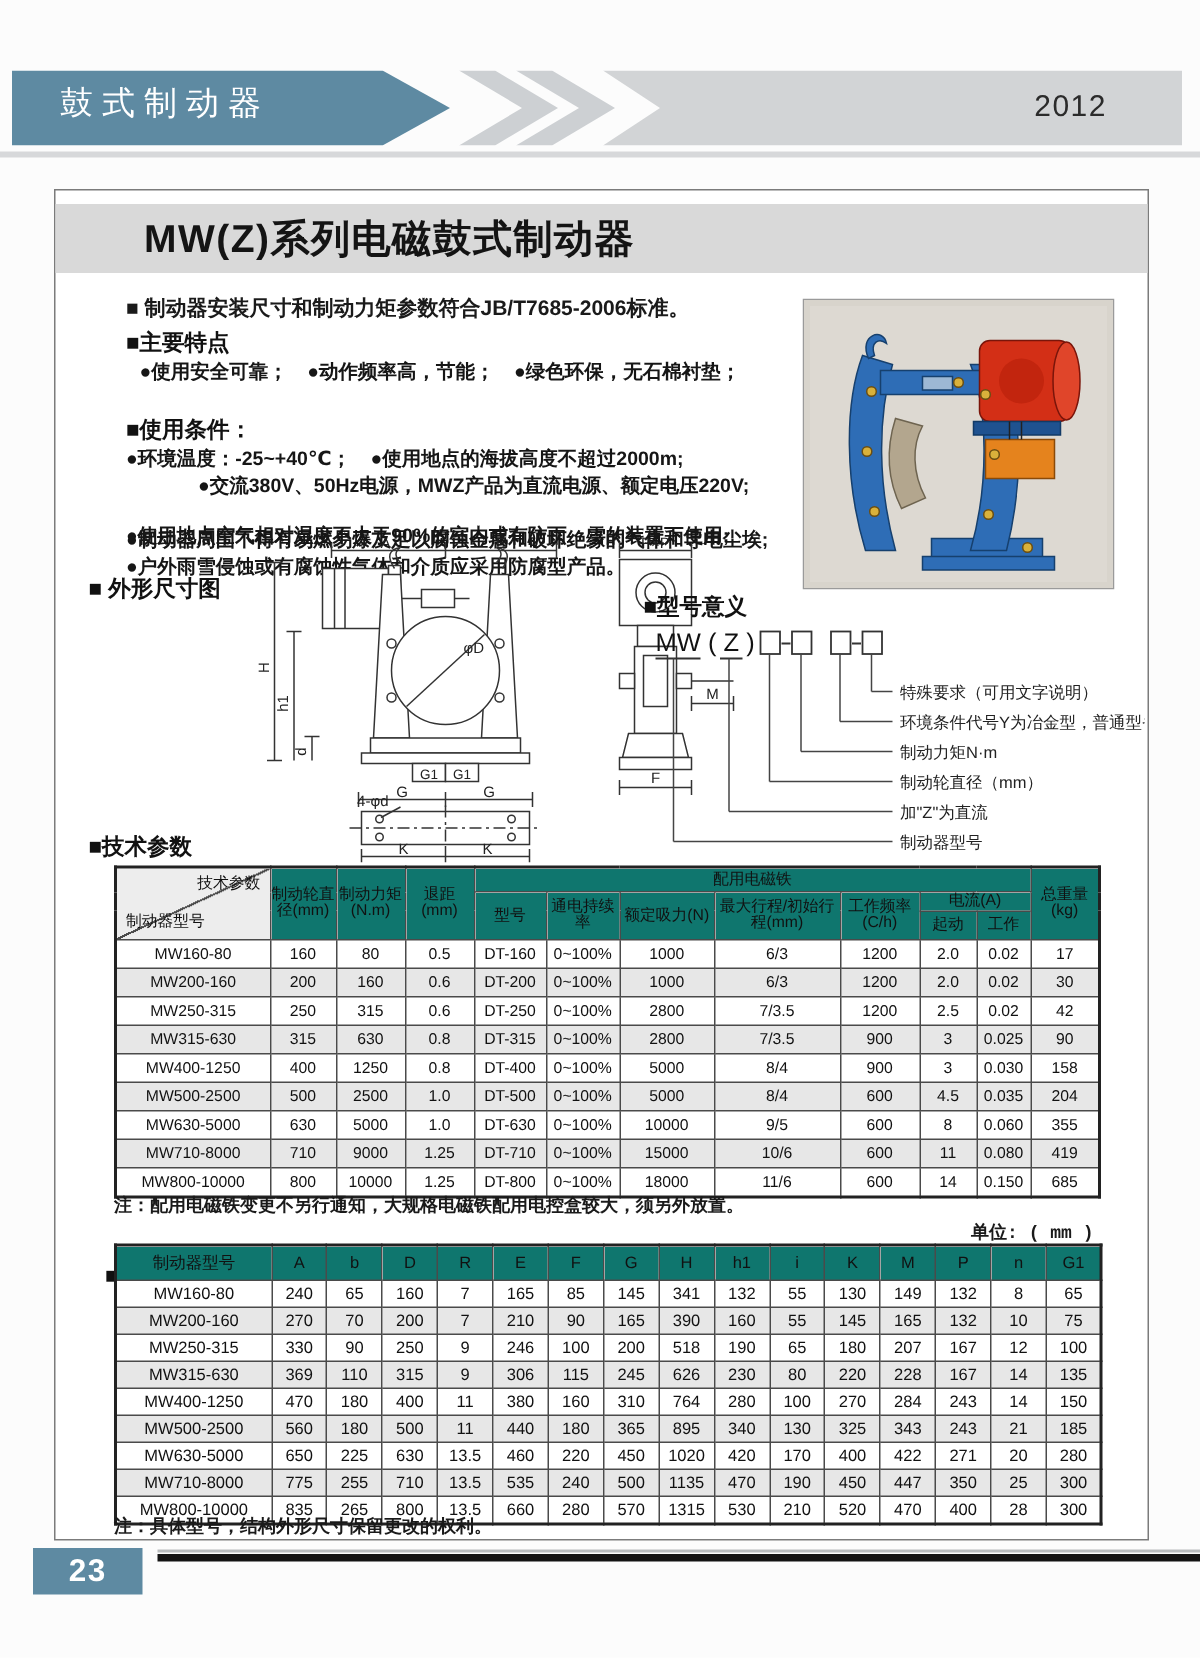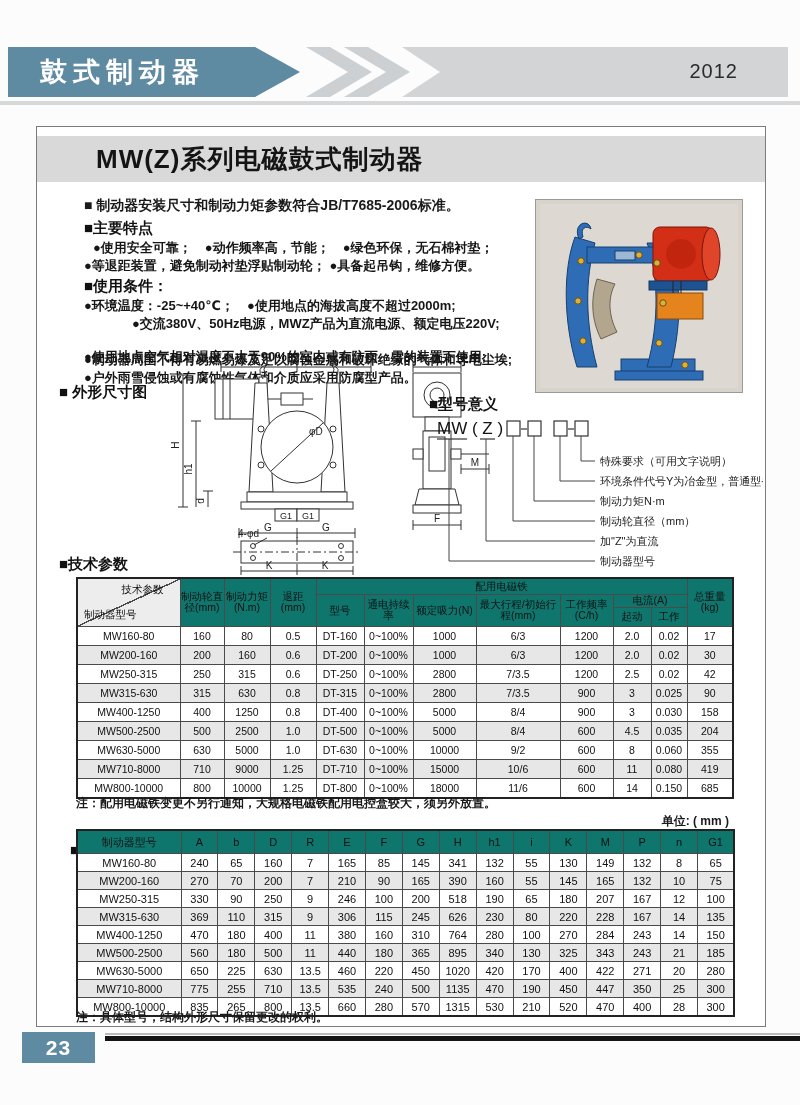--- a/index.html
+++ b/index.html
@@ -6,21 +6,21 @@
   body{
     width:800px;height:1105px;position:relative;overflow:hidden;
     background:#fcfcfc;
     font-family:"Liberation Sans","DejaVu Sans",sans-serif;
     color:#1a1a1a;
   }
   
   .banner{position:absolute;left:0;top:47px;width:800px;height:50px;}
   .banner-title{
     position:absolute;left:40px;top:54px;width:250px;
-    color:#ffffff;font-size:27px;font-weight:bold;letter-spacing:6px;
+    color:#ffffff;font-size:22px;font-weight:normal;letter-spacing:6px;
   }
   .year{
     position:absolute;right:62px;top:60px;font-size:20px;color:#2b2b2b;
     letter-spacing:1px;
   }
   .banner-rule{position:absolute;left:0;top:101px;width:800px;height:4px;background:#d7d8da;}
 
   
   .content-box{
     position:absolute;left:36px;top:126px;width:730px;height:901px;
@@ -51,21 +51,21 @@
   .dim-svg{position:absolute;left:126px;top:230px;}
 
   .photo-frame{position:absolute;left:498px;top:72px;width:208px;height:194px;}
 
   .model-title{position:absolute;left:392px;top:268px;}
   .model-svg{position:absolute;left:396px;top:284px;}
 
   .tech-title{position:absolute;left:22px;top:428px;}
   .tech-note{position:absolute;left:39px;top:668px;font-size:12px;font-weight:bold;}
   .dimtab-title{position:absolute;left:33px;top:682px;margin-top:32px;}
-  .unit-label{position:absolute;right:36px;top:686px;font-size:12px;font-weight:bold;}
+  .unit-label{position:absolute;right:36px;top:686px;font-size:12px;font-weight:bold;font-family:Liberation Mono, monospace;}
   .dim-note{position:absolute;left:39px;top:882px;font-size:12px;font-weight:bold;}
 
   
   table{border-collapse:collapse;table-layout:fixed;background:#fff;}
   .tech-table{position:absolute;left:39px;top:450px;width:658px;font-size:10.5px;}
   .dims-table{position:absolute;left:39px;top:702px;width:658px;font-size:11px;}
   th,td{border:1px solid #4a4a4a;text-align:center;vertical-align:middle;padding:0;
         font-weight:normal;color:#111;overflow:hidden;}
   table{border:2px solid #222;}
   thead th{background:#0f766e;line-height:1.12;}
@@ -76,21 +76,21 @@
   .h-row1 th{height:15px;}
   .h-row3 th{height:18px;}
   
   .diag-cell{
     position:relative;
     background:
       linear-gradient(to bottom right,
         rgba(0,0,0,0) calc(50% - 0.7px), #4a4a4a calc(50% - 0.7px),
         #4a4a4a calc(50% + 0.7px), rgba(0,0,0,0) calc(50% + 0.7px)) #ededed;
   }
-  .diag-top{position:absolute;top:5px;right:16px;font-size:10.5px;text-align:right;}
+  .diag-top{position:absolute;top:5px;right:6px;font-size:10.5px;text-align:right;}
   .diag-bottom{position:absolute;bottom:5px;left:6px;font-size:10.5px;}
 
   
   .page-badge{
     position:absolute;left:22px;top:1032px;width:73px;height:31px;background:#5e8aa2;
     color:#fff;font-size:21px;font-weight:bold;text-align:center;line-height:31px;
     letter-spacing:1px;
   }
   .footer-rule-light{position:absolute;left:105px;top:1033px;width:695px;height:2px;background:#b9bcbe;}
   .footer-rule-dark{position:absolute;left:105px;top:1036px;width:695px;height:5px;background:#141414;}
@@ -112,21 +112,20 @@
 
 <div class="content-box">
 
   <div class="doc-title-band"></div>
   <div class="doc-title">MW(Z)系列电磁鼓式制动器</div>
 
   <div class="std-line">■ 制动器安装尺寸和制动力矩参数符合JB/T7685-2006标准。</div>
 
   <div class="sec-h feat-title">■主要特点</div>
   <div class="bullet feat-l1">●使用安全可靠；　●动作频率高，节能；　●绿色环保，无石棉衬垫；</div>
-  <div class="bullet feat-l2">●等退距装置，避免制动衬垫浮贴制动轮； ●具备起吊钩，维修方便。</div>
 
   <div class="sec-h cond-title">■使用条件：</div>
   <div class="bullet cond-l1">●环境温度：-25~+40℃；　●使用地点的海拔高度不超过2000m;</div>
   <div class="bullet cond-l2">●交流380V、50Hz电源，MWZ产品为直流电源、额定电压220V;</div>
   <div class="bullet cond-l3">●使用地点空气相对湿度不大于90%的室内或有防雨、雪的装置下使用;</div>
   <div class="bullet cond-l4">●制动器周围不得有易燃易爆及足以腐蚀金属和破坏绝缘的气体和导电尘埃;</div>
   <div class="bullet cond-l5">●户外雨雪侵蚀或有腐蚀性气体和介质应采用防腐型产品。</div>
 
   <div class="sec-h outline-title">■ 外形尺寸图</div>
 
@@ -437,21 +436,21 @@
           <td>204</td>
         </tr>
         <tr>
           <td>MW630-5000</td>
           <td>630</td>
           <td>5000</td>
           <td>1.0</td>
           <td>DT-630</td>
           <td>0~100%</td>
           <td>10000</td>
-          <td>9/2</td>
+          <td>9/5</td>
           <td>600</td>
           <td>8</td>
           <td>0.060</td>
           <td>355</td>
         </tr>
         <tr class="stripe">
           <td>MW710-8000</td>
           <td>710</td>
           <td>9000</td>
           <td>1.25</td>

